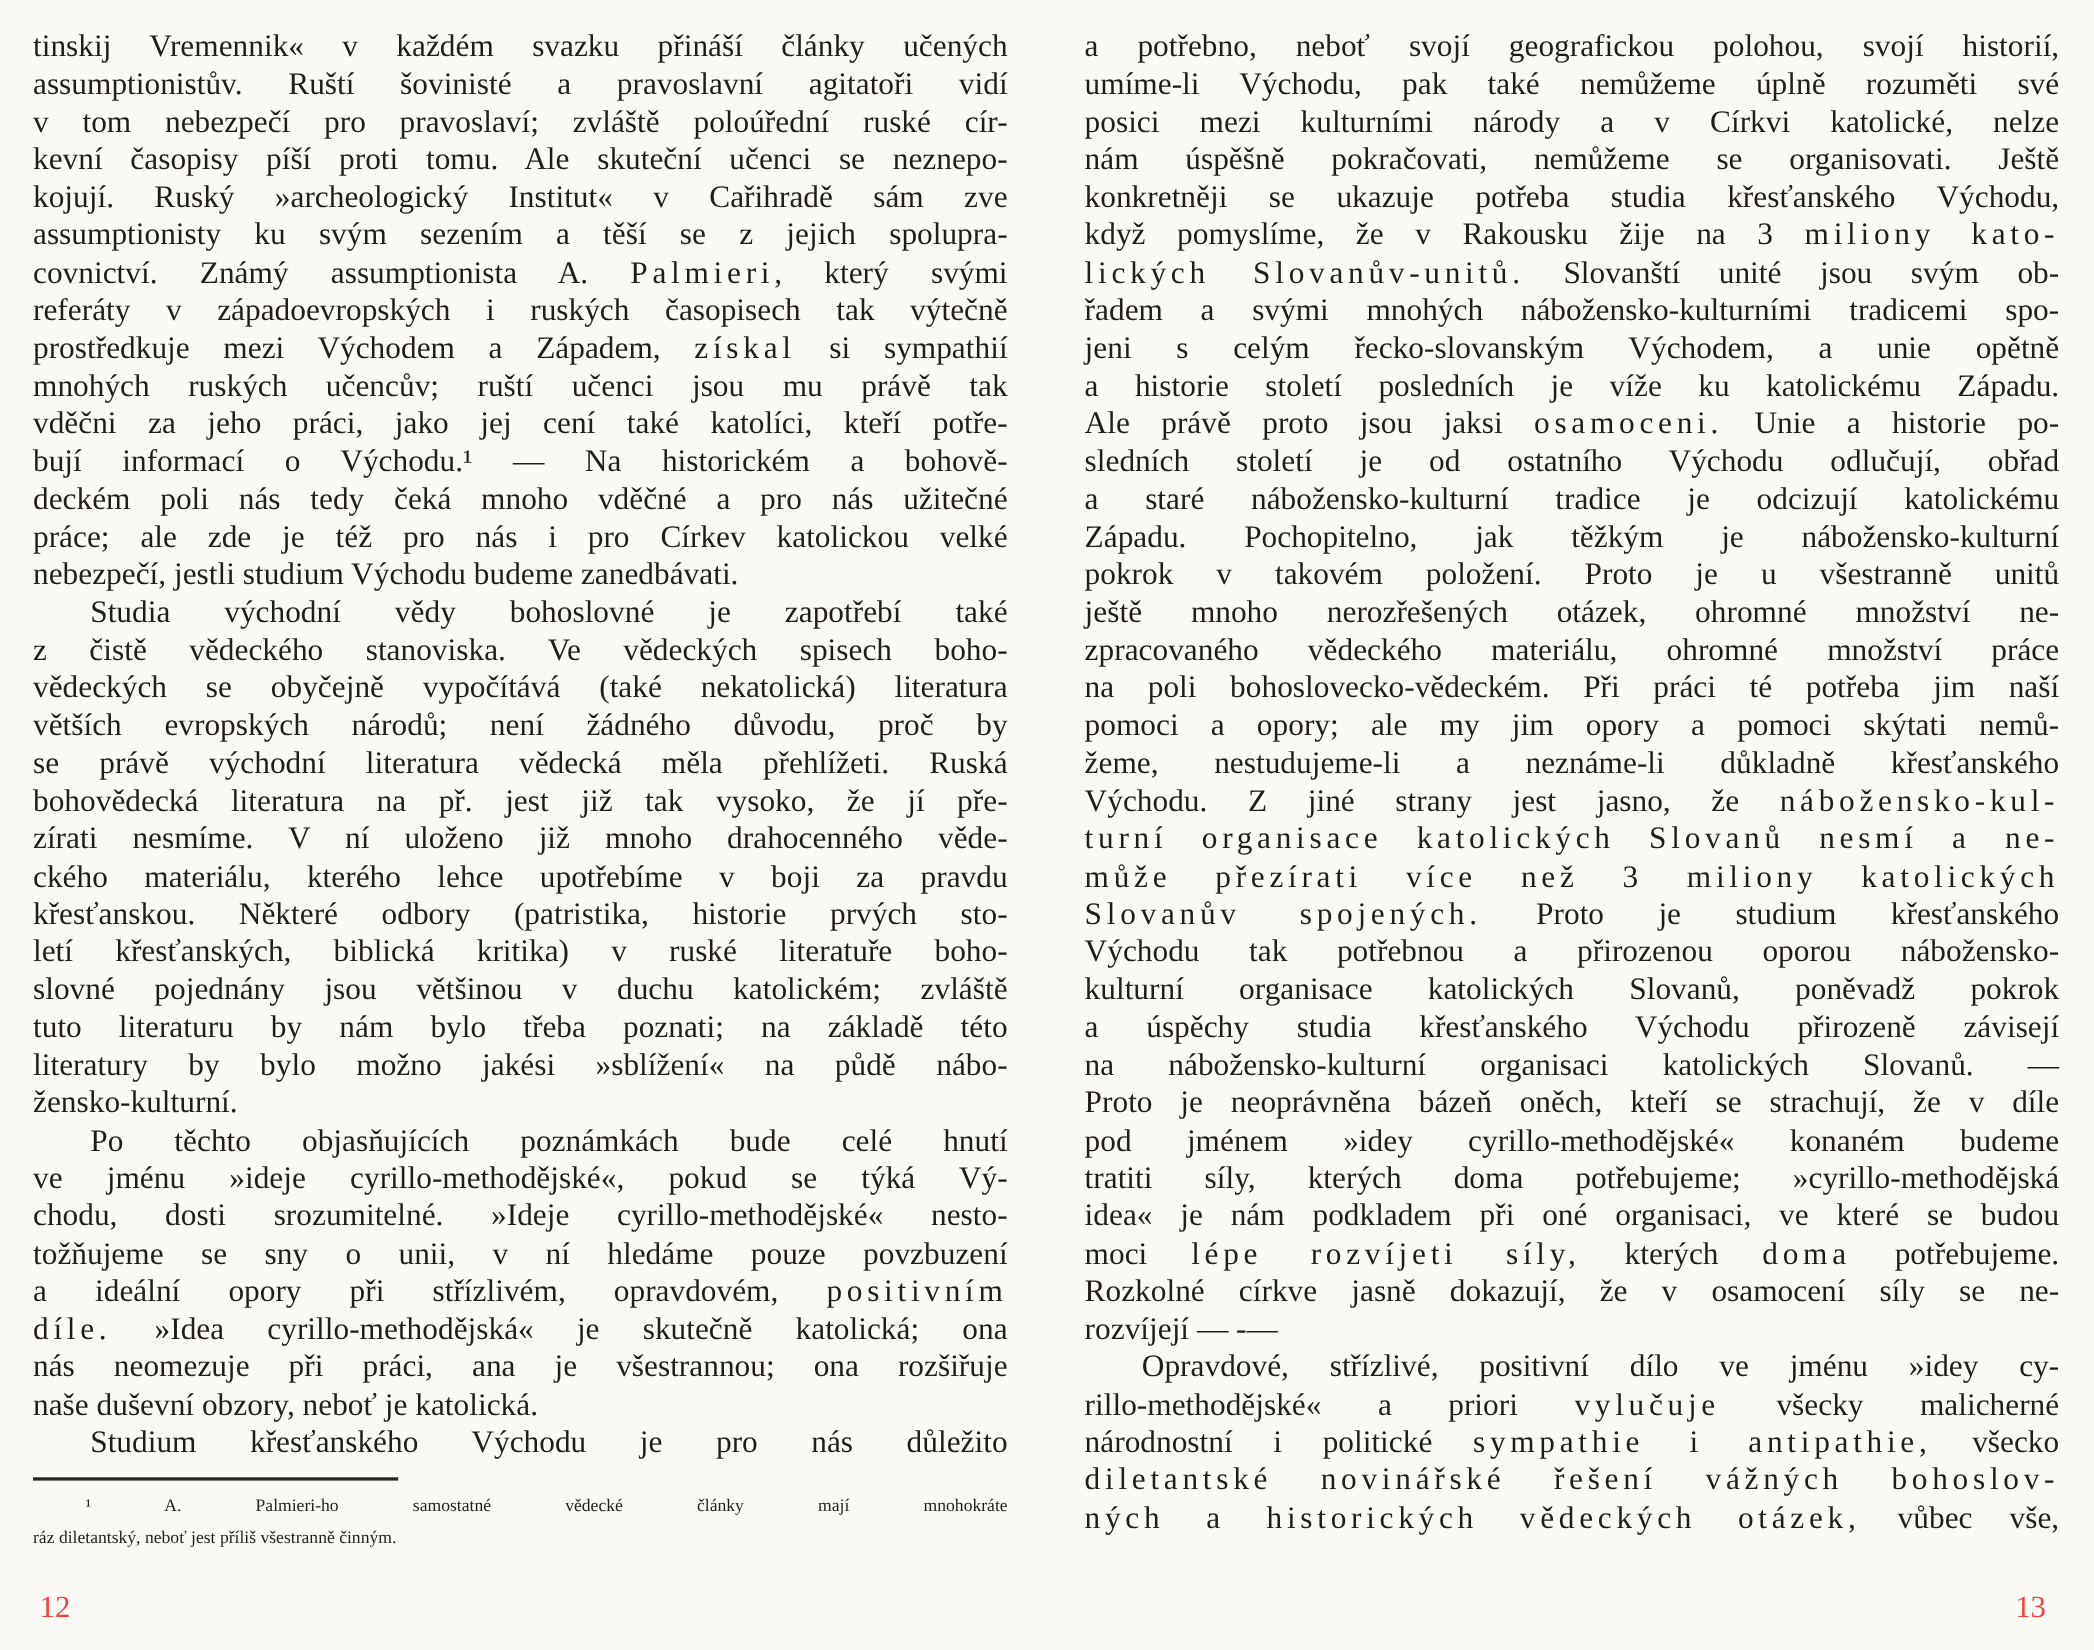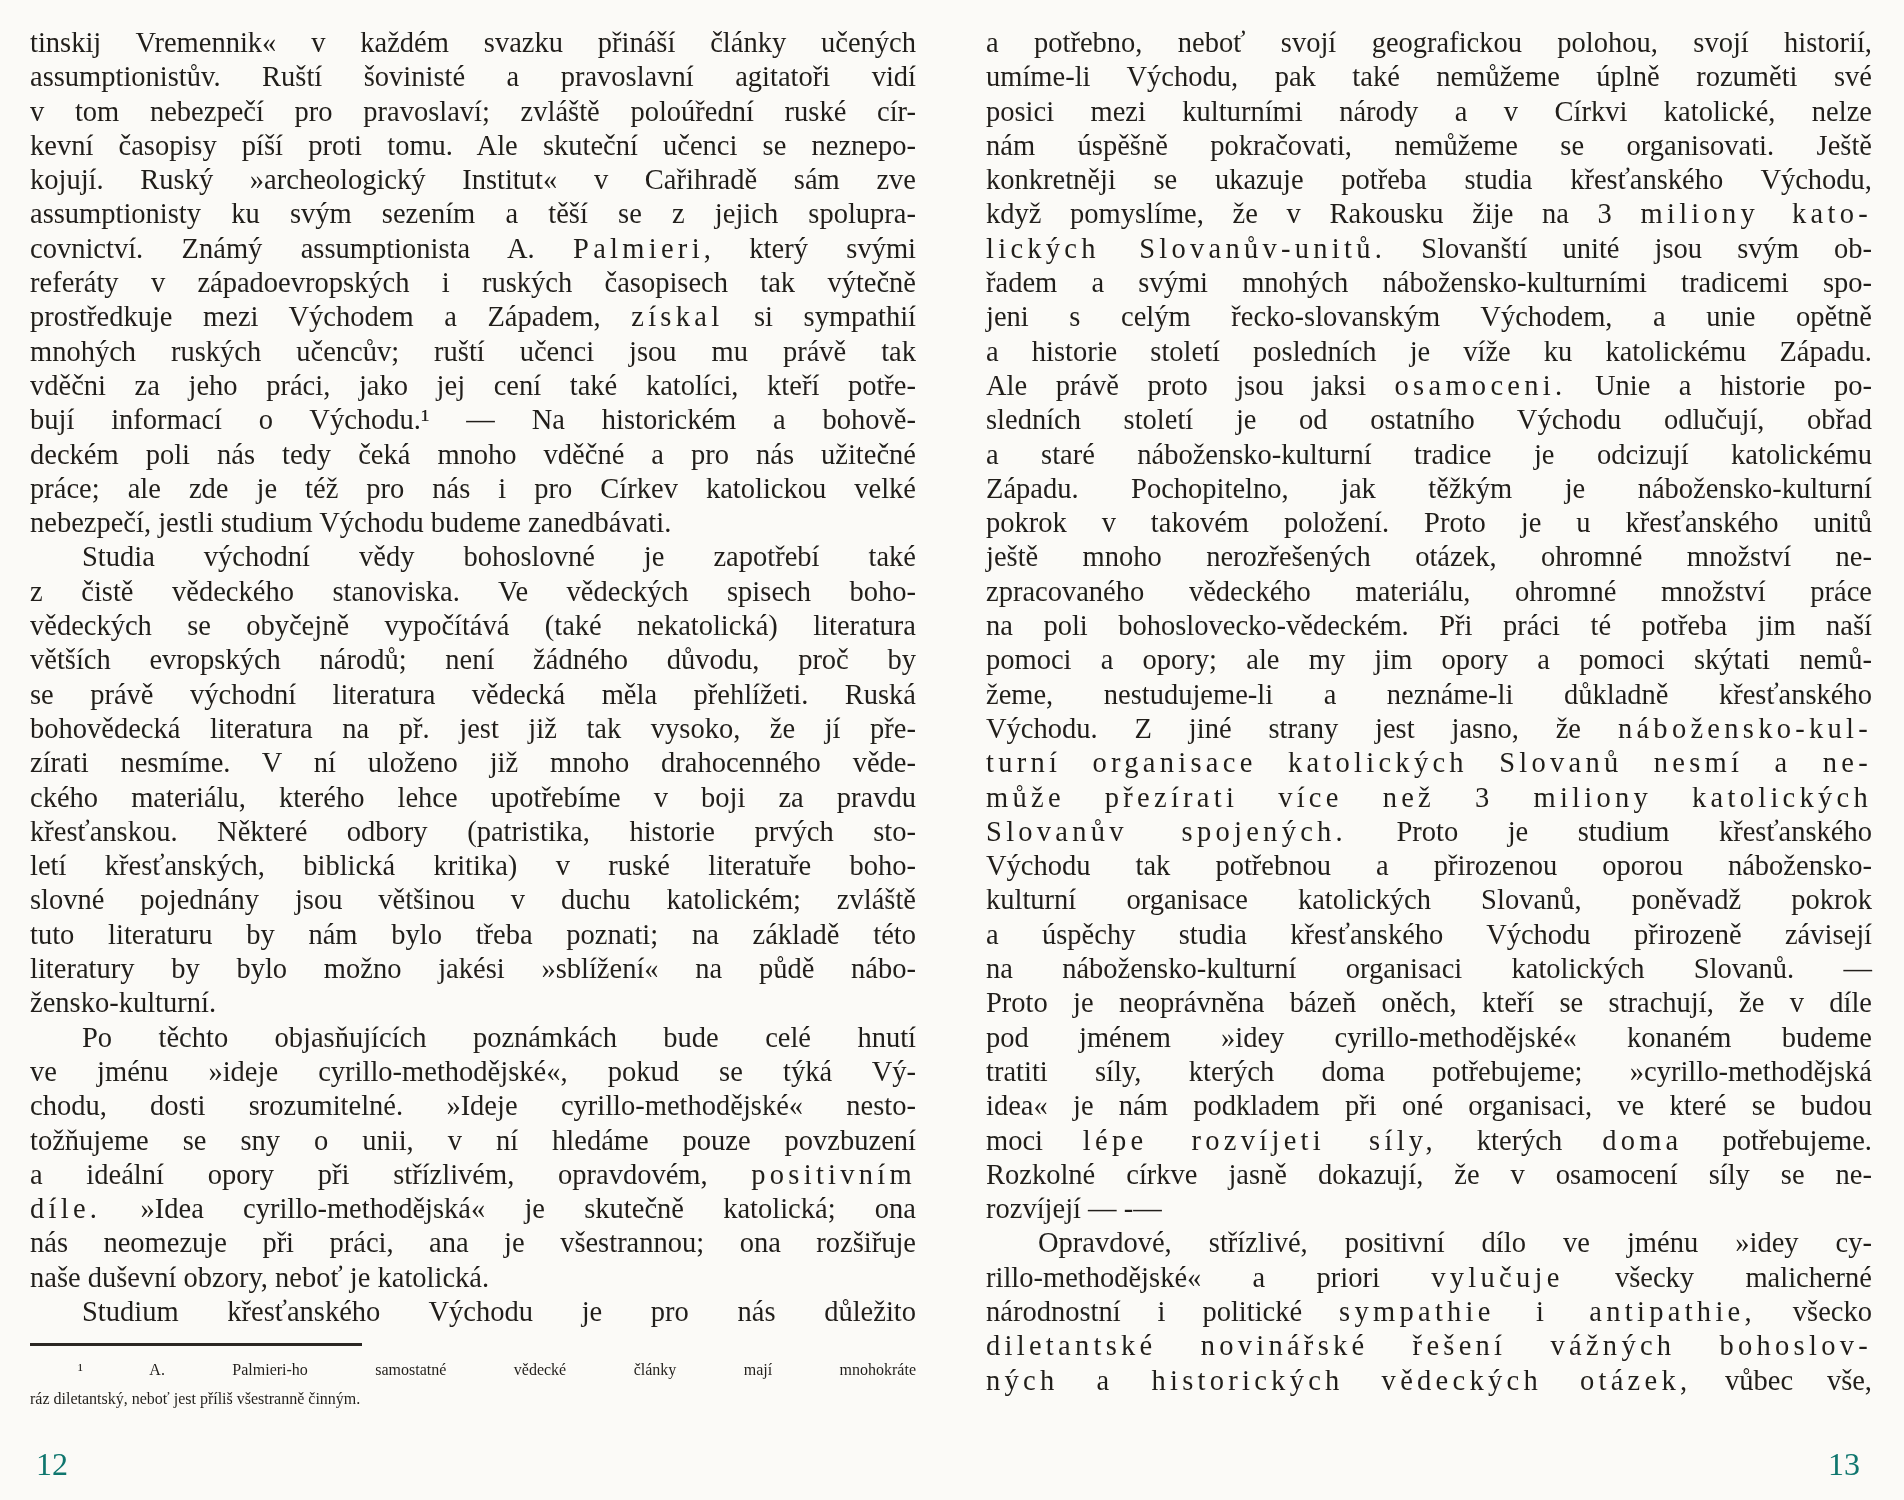--- a/index.html
+++ b/index.html
@@ -23,21 +23,21 @@
   .sp{letter-spacing:0.15em;}
   .footnote{margin-top:14px;}
   .fn-rule{width:332px;border:none;border-top:3px solid #2b2723;margin:0 0 10px 0;}
   .fn-line{
     font-size:16px;line-height:28.5px;
     text-align:justify;text-align-last:justify;
     -moz-text-align-last:justify;
   }
   .fn-line.end{text-align-last:left;-moz-text-align-last:left;}
   .fn-line.indent{text-indent:48px;}
-  .pagenum{position:absolute;top:1446px;font-size:32px;color:#0f766e;}
+  .pagenum{position:absolute;top:1446px;font-size:28px;color:#ef4444;}
   #page-left .pagenum{left:6px;}
   #page-right .pagenum{right:12px;}
 </style>
 </head>
 <body>
 
 <section class="page" id="page-left">
   <div class="column" id="col-left">
       <div class="para">
         <div class="line">tinskij Vremennik« v každém svazku přináší články učených</div>
@@ -106,21 +106,21 @@
         <div class="line">konkretněji se ukazuje potřeba studia křesťanského Východu,</div>
         <div class="line">když pomyslíme, že v Rakousku žije na 3 <span class="sp">miliony kato-</span></div>
         <div class="line"><span class="sp">lických Slovanův-unitů.</span> Slovanští unité jsou svým ob-</div>
         <div class="line">řadem a svými mnohých nábožensko-kulturními tradicemi spo-</div>
         <div class="line">jeni s celým řecko-slovanským Východem, a unie opětně</div>
         <div class="line">a historie století posledních je víže ku katolickému Západu.</div>
         <div class="line">Ale právě proto jsou jaksi <span class="sp">osamoceni.</span> Unie a historie po-</div>
         <div class="line">sledních století je od ostatního Východu odlučují, obřad</div>
         <div class="line">a staré nábožensko-kulturní tradice je odcizují katolickému</div>
         <div class="line">Západu. Pochopitelno, jak těžkým je nábožensko-kulturní</div>
-        <div class="line">pokrok v takovém položení. Proto je u křesťanského unitů</div>
+        <div class="line">pokrok v takovém položení. Proto je u všestranně unitů</div>
         <div class="line">ještě mnoho nerozřešených otázek, ohromné množství ne-</div>
         <div class="line">zpracovaného vědeckého materiálu, ohromné množství práce</div>
         <div class="line">na poli bohoslovecko-vědeckém. Při práci té potřeba jim naší</div>
         <div class="line">pomoci a opory; ale my jim opory a pomoci skýtati nemů-</div>
         <div class="line">žeme, nestudujeme-li a neznáme-li důkladně křesťanského</div>
         <div class="line">Východu. Z jiné strany jest jasno, že <span class="sp">nábožensko-kul-</span></div>
         <div class="line"><span class="sp">turní organisace katolických Slovanů nesmí a ne-</span></div>
         <div class="line"><span class="sp">může přezírati více než 3 miliony katolických</span></div>
         <div class="line"><span class="sp">Slovanův spojených.</span> Proto je studium křesťanského</div>
         <div class="line">Východu tak potřebnou a přirozenou oporou nábožensko-</div>

